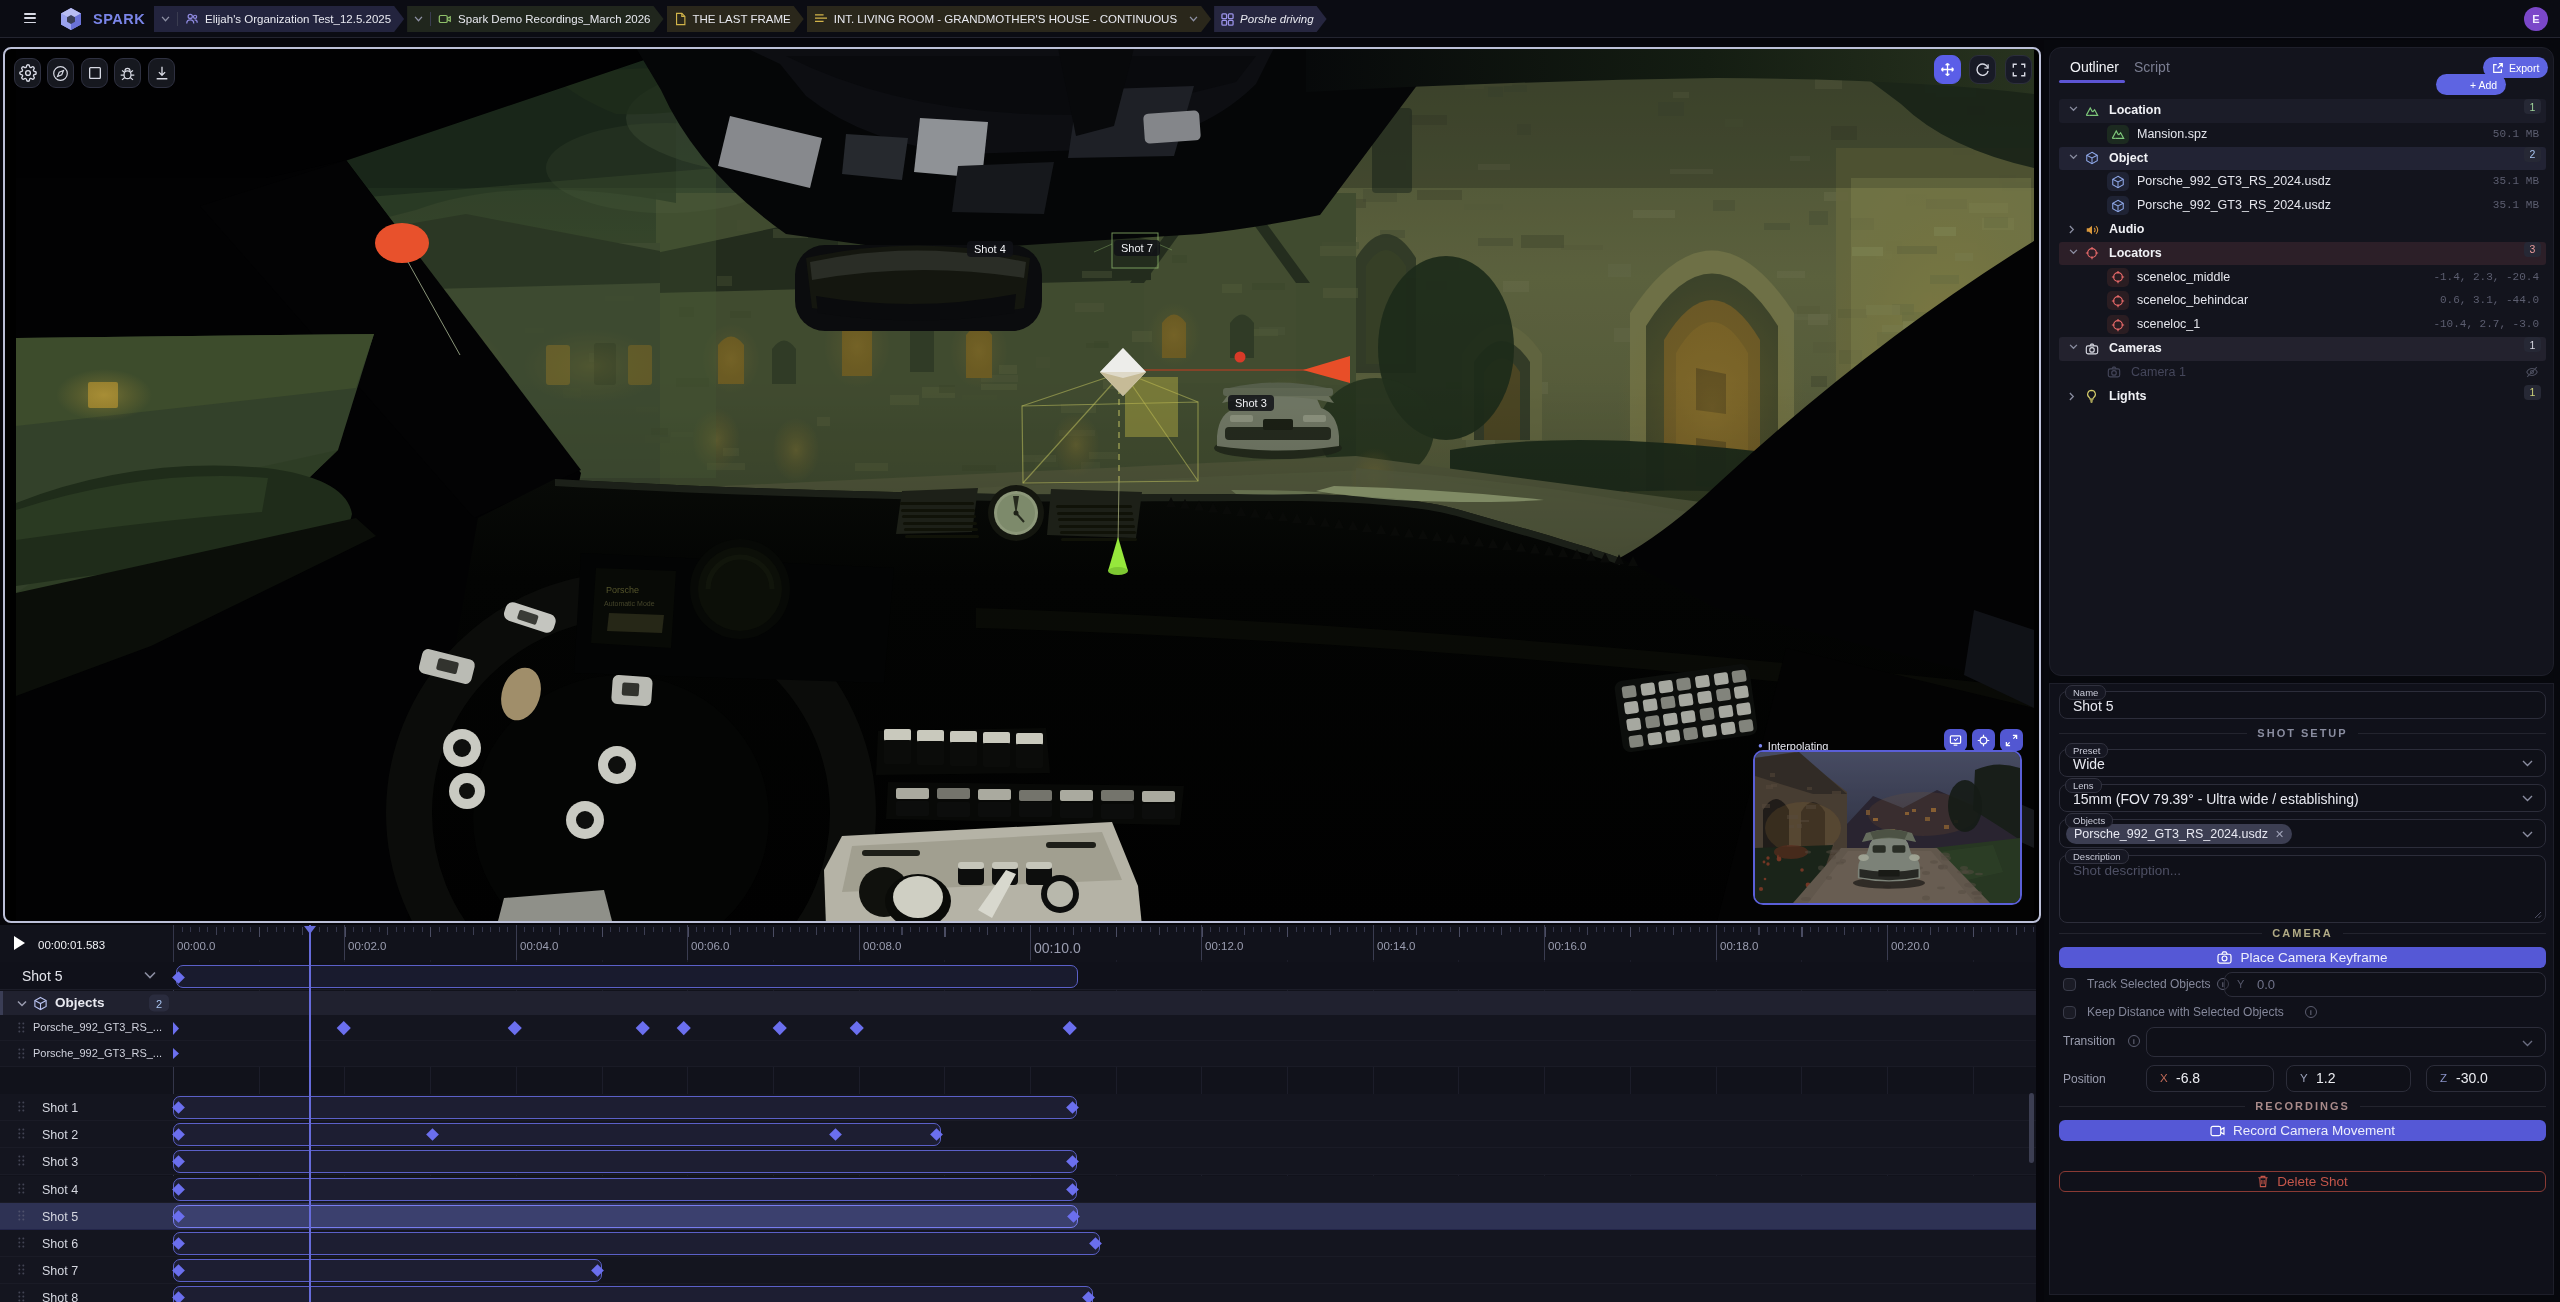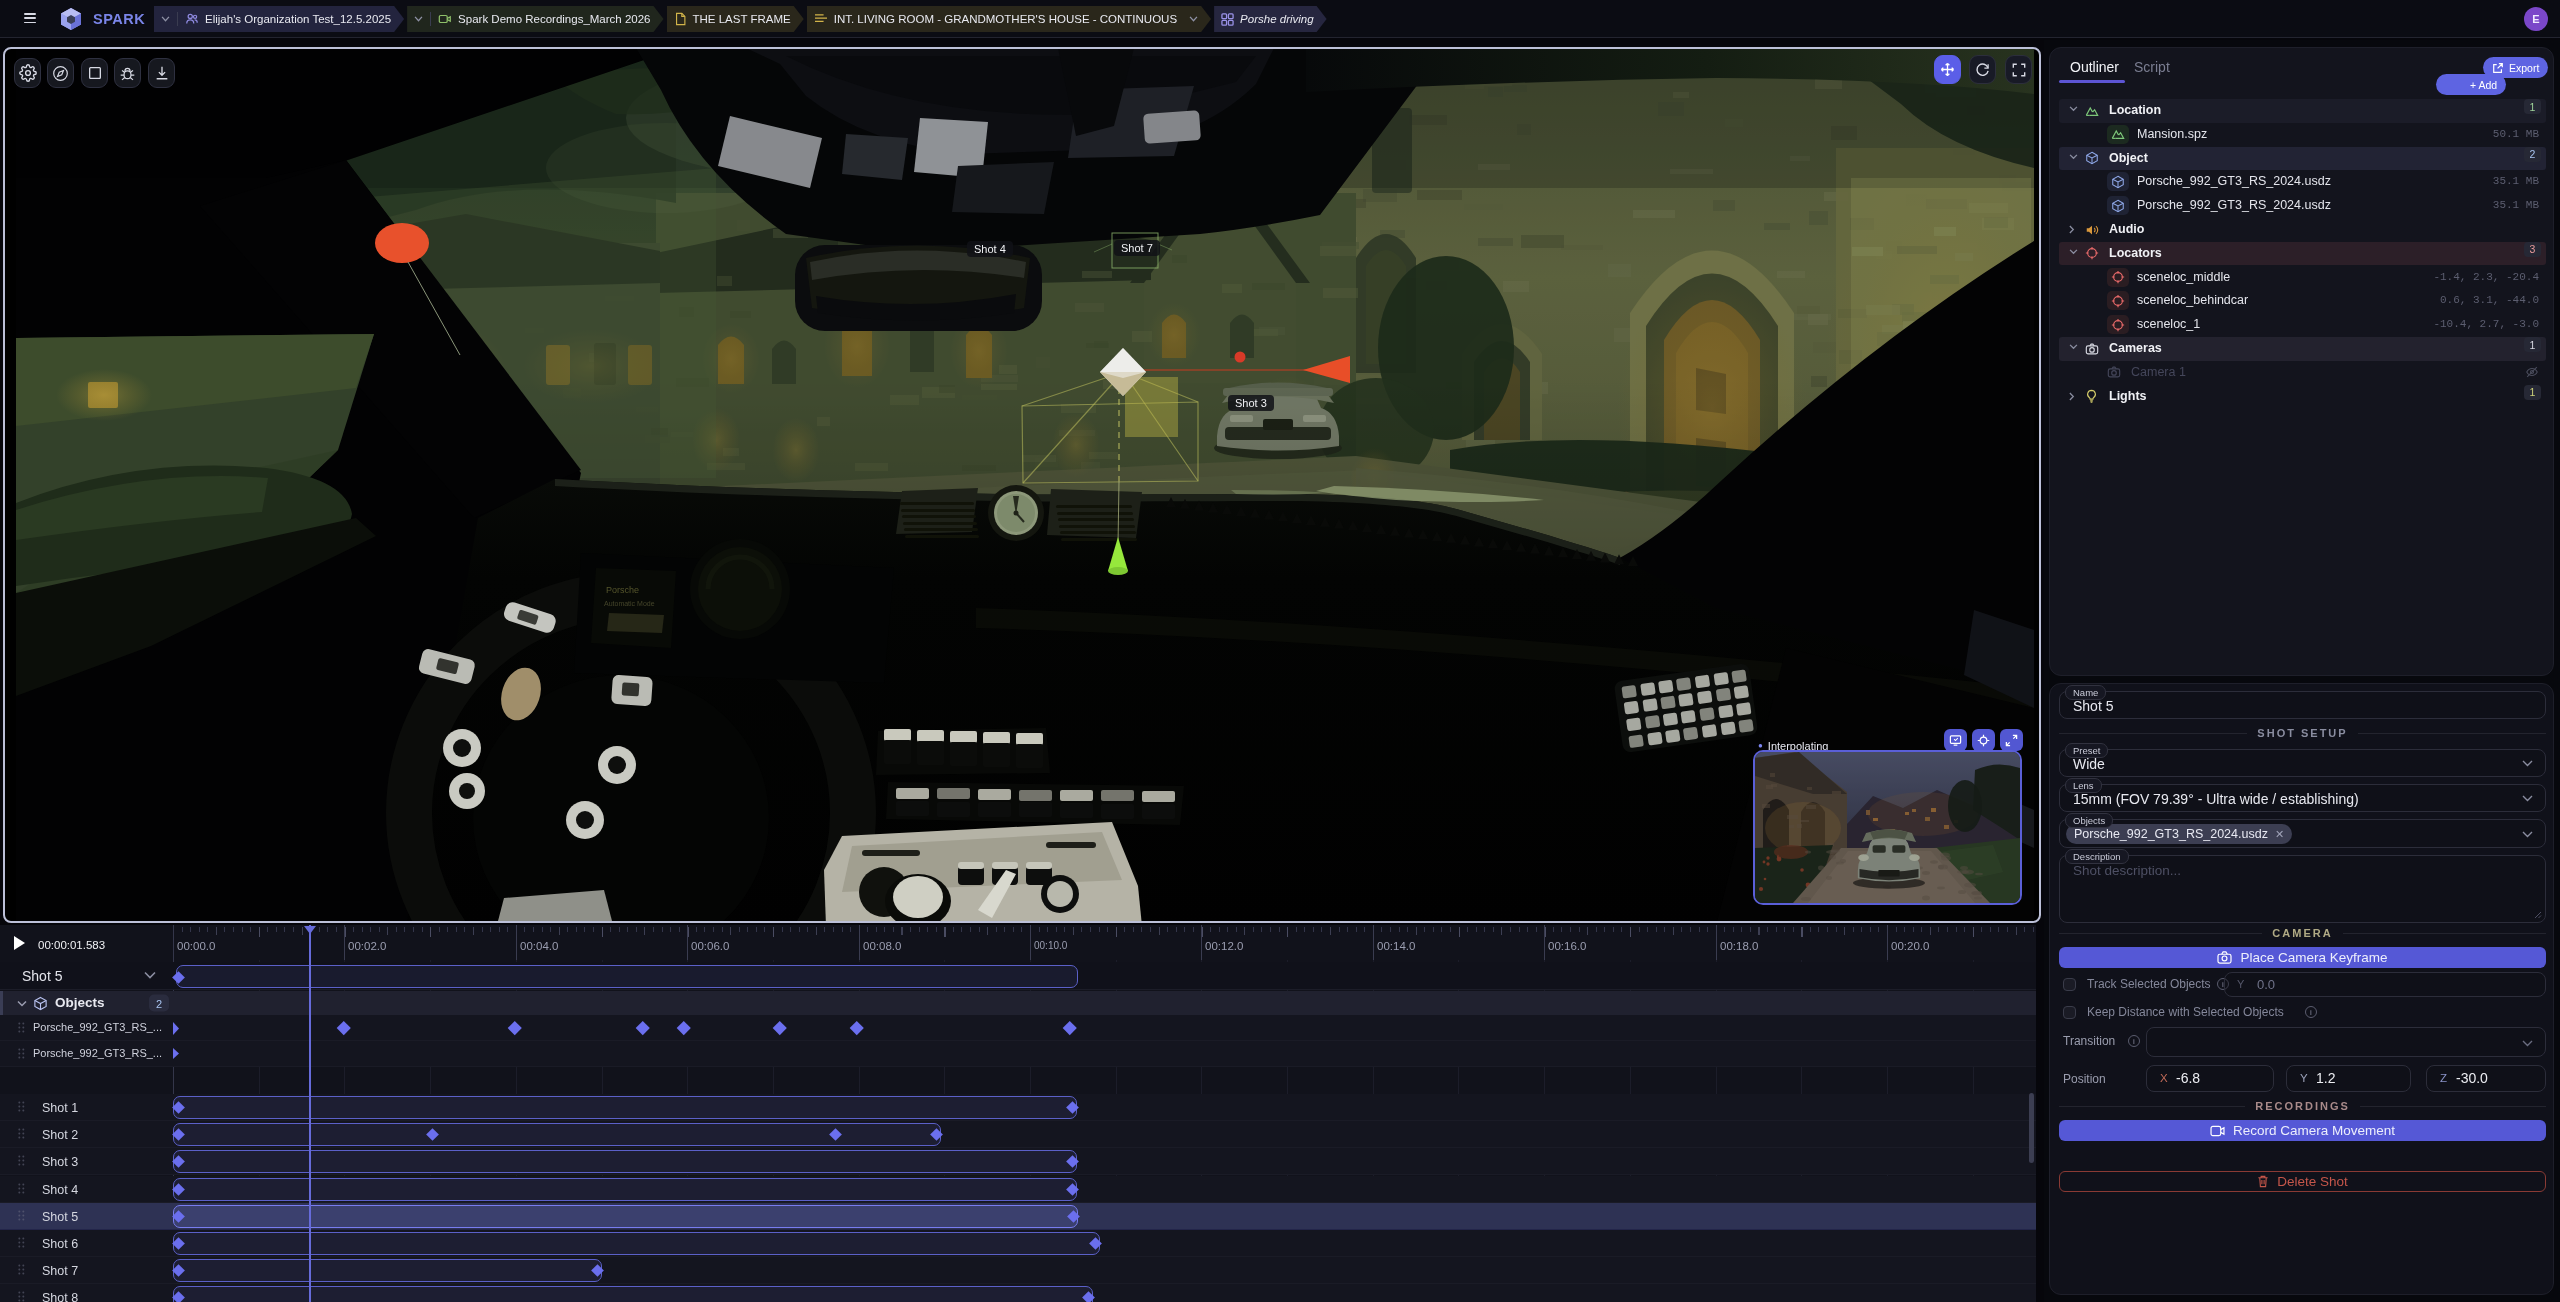--- a/index.html
+++ b/index.html
@@ -33,21 +33,21 @@
 #timeline { position:absolute; left:0; top:925px; width:2036px; height:377px; background:#11121b; overflow:hidden; }
 .gbadge { position:absolute; left:146px; top:50%; transform:translateY(-50%); min-width:20px; height:17px; border-radius:5px; background:#2a2c3e; font-size:11px; display:flex; align-items:center; justify-content:center; padding:0 4px; }
 .dots { position:absolute; left:18px; top:50%; transform:translateY(-50%); width:8px; height:12px; opacity:.55; }
 .kbar { position:absolute; height:23px; border:1.5px solid #5b60c8; border-radius:7px; background:rgba(78,84,160,0.15); }
 .kdia { position:absolute; width:9px; height:9px; background:#6b6fee; transform:rotate(45deg); }
 #playhead { position:absolute; left:309px; top:0; width:1.5px; height:377px; background:#666bda; }
 
 
 #rightpanel { position:absolute; left:2044px; top:40px; width:516px; height:1262px; background:#07080d; }
 #outcard { position:absolute; left:5px; top:7px; width:505px; height:629px; background:#13141d; border:1px solid #1e1f2a; border-radius:12px; }
-#shotcard { position:absolute; left:5px; top:643px; width:505px; height:612px; background:#10111a; border:1px solid #1e1f2a; border-radius:12px; }
+#shotcard { position:absolute; left:5px; top:643px; width:505px; height:612px; background:#10111a; border:1px solid #1e1f2a; border-radius:0; }
 .pillbtn { height:21px; border-radius:11px; background:#5e64e2; color:#fff; font-size:10.5px; display:inline-flex; align-items:center; padding:0 9px; }
 .tbadge { position:absolute; right:5px; min-width:17px; height:15px; border-radius:4px; background:#262835; font-size:10.5px; display:flex; align-items:center; justify-content:center; padding:0 3px; }
 .tsize { position:absolute; right:7px; font-family:"Liberation Mono", monospace; font-size:11px; color:#5c5e70; }
 .fieldchip { position:absolute; font-size:9.5px; color:#c9cbd8; background:#161722; border:1px solid #31323f; border-radius:7px; padding:1px 7px; z-index:3; }
 .finput { position:absolute; border:1px solid #2c2d3a; border-radius:8px; background:rgba(14,15,22,0.4); }
 .sechdr { position:absolute; width:100%; display:flex; align-items:center; font-size:11px; font-weight:bold; letter-spacing:2px; color:#8a8da0; }
 .sechdr:before,.sechdr:after { content:""; flex:1; height:1px; background:#23242e; }
 .sechdr:before { margin-right:10px; } .sechdr:after { margin-left:10px; }
 .bigbtn { position:absolute; left:14px; width:477px; height:21px; border-radius:6px; background:#5558d6; color:#eceefc; font-size:13.5px; display:flex; align-items:center; justify-content:center; }
 .cbox { position:absolute; width:13px; height:13px; border-radius:4px; border:1px solid #3a3c4a; background:#1a1b25; }
@@ -1088,21 +1088,21 @@
 <div style="position:absolute;left:177px;top:15px;font-size:11.5px;color:#9a9db0;">00:00.0</div>
     <div style="position:absolute;left:173px;top:0;width:1px;height:35px;background:#3a3c50;"></div>
     <div style="position:absolute;left:348px;top:15px;font-size:11.5px;color:#9a9db0;">00:02.0</div>
     <div style="position:absolute;left:344px;top:0;width:1px;height:35px;background:#3a3c50;"></div>
     <div style="position:absolute;left:520px;top:15px;font-size:11.5px;color:#9a9db0;">00:04.0</div>
     <div style="position:absolute;left:516px;top:0;width:1px;height:35px;background:#3a3c50;"></div>
     <div style="position:absolute;left:691px;top:15px;font-size:11.5px;color:#9a9db0;">00:06.0</div>
     <div style="position:absolute;left:687px;top:0;width:1px;height:35px;background:#3a3c50;"></div>
     <div style="position:absolute;left:863px;top:15px;font-size:11.5px;color:#9a9db0;">00:08.0</div>
     <div style="position:absolute;left:859px;top:0;width:1px;height:35px;background:#3a3c50;"></div>
-    <div style="position:absolute;left:1034px;top:15px;font-size:10px;color:#9a9db0;">00:10.0</div>
+    <div style="position:absolute;left:1034px;top:15px;font-size:14px;color:#9a9db0;">00:10.0</div>
     <div style="position:absolute;left:1030px;top:0;width:1px;height:35px;background:#3a3c50;"></div>
     <div style="position:absolute;left:1205px;top:15px;font-size:11.5px;color:#9a9db0;">00:12.0</div>
     <div style="position:absolute;left:1201px;top:0;width:1px;height:35px;background:#3a3c50;"></div>
     <div style="position:absolute;left:1377px;top:15px;font-size:11.5px;color:#9a9db0;">00:14.0</div>
     <div style="position:absolute;left:1373px;top:0;width:1px;height:35px;background:#3a3c50;"></div>
     <div style="position:absolute;left:1548px;top:15px;font-size:11.5px;color:#9a9db0;">00:16.0</div>
     <div style="position:absolute;left:1544px;top:0;width:1px;height:35px;background:#3a3c50;"></div>
     <div style="position:absolute;left:1720px;top:15px;font-size:11.5px;color:#9a9db0;">00:18.0</div>
     <div style="position:absolute;left:1716px;top:0;width:1px;height:35px;background:#3a3c50;"></div>
     <div style="position:absolute;left:1891px;top:15px;font-size:11.5px;color:#9a9db0;">00:20.0</div>

